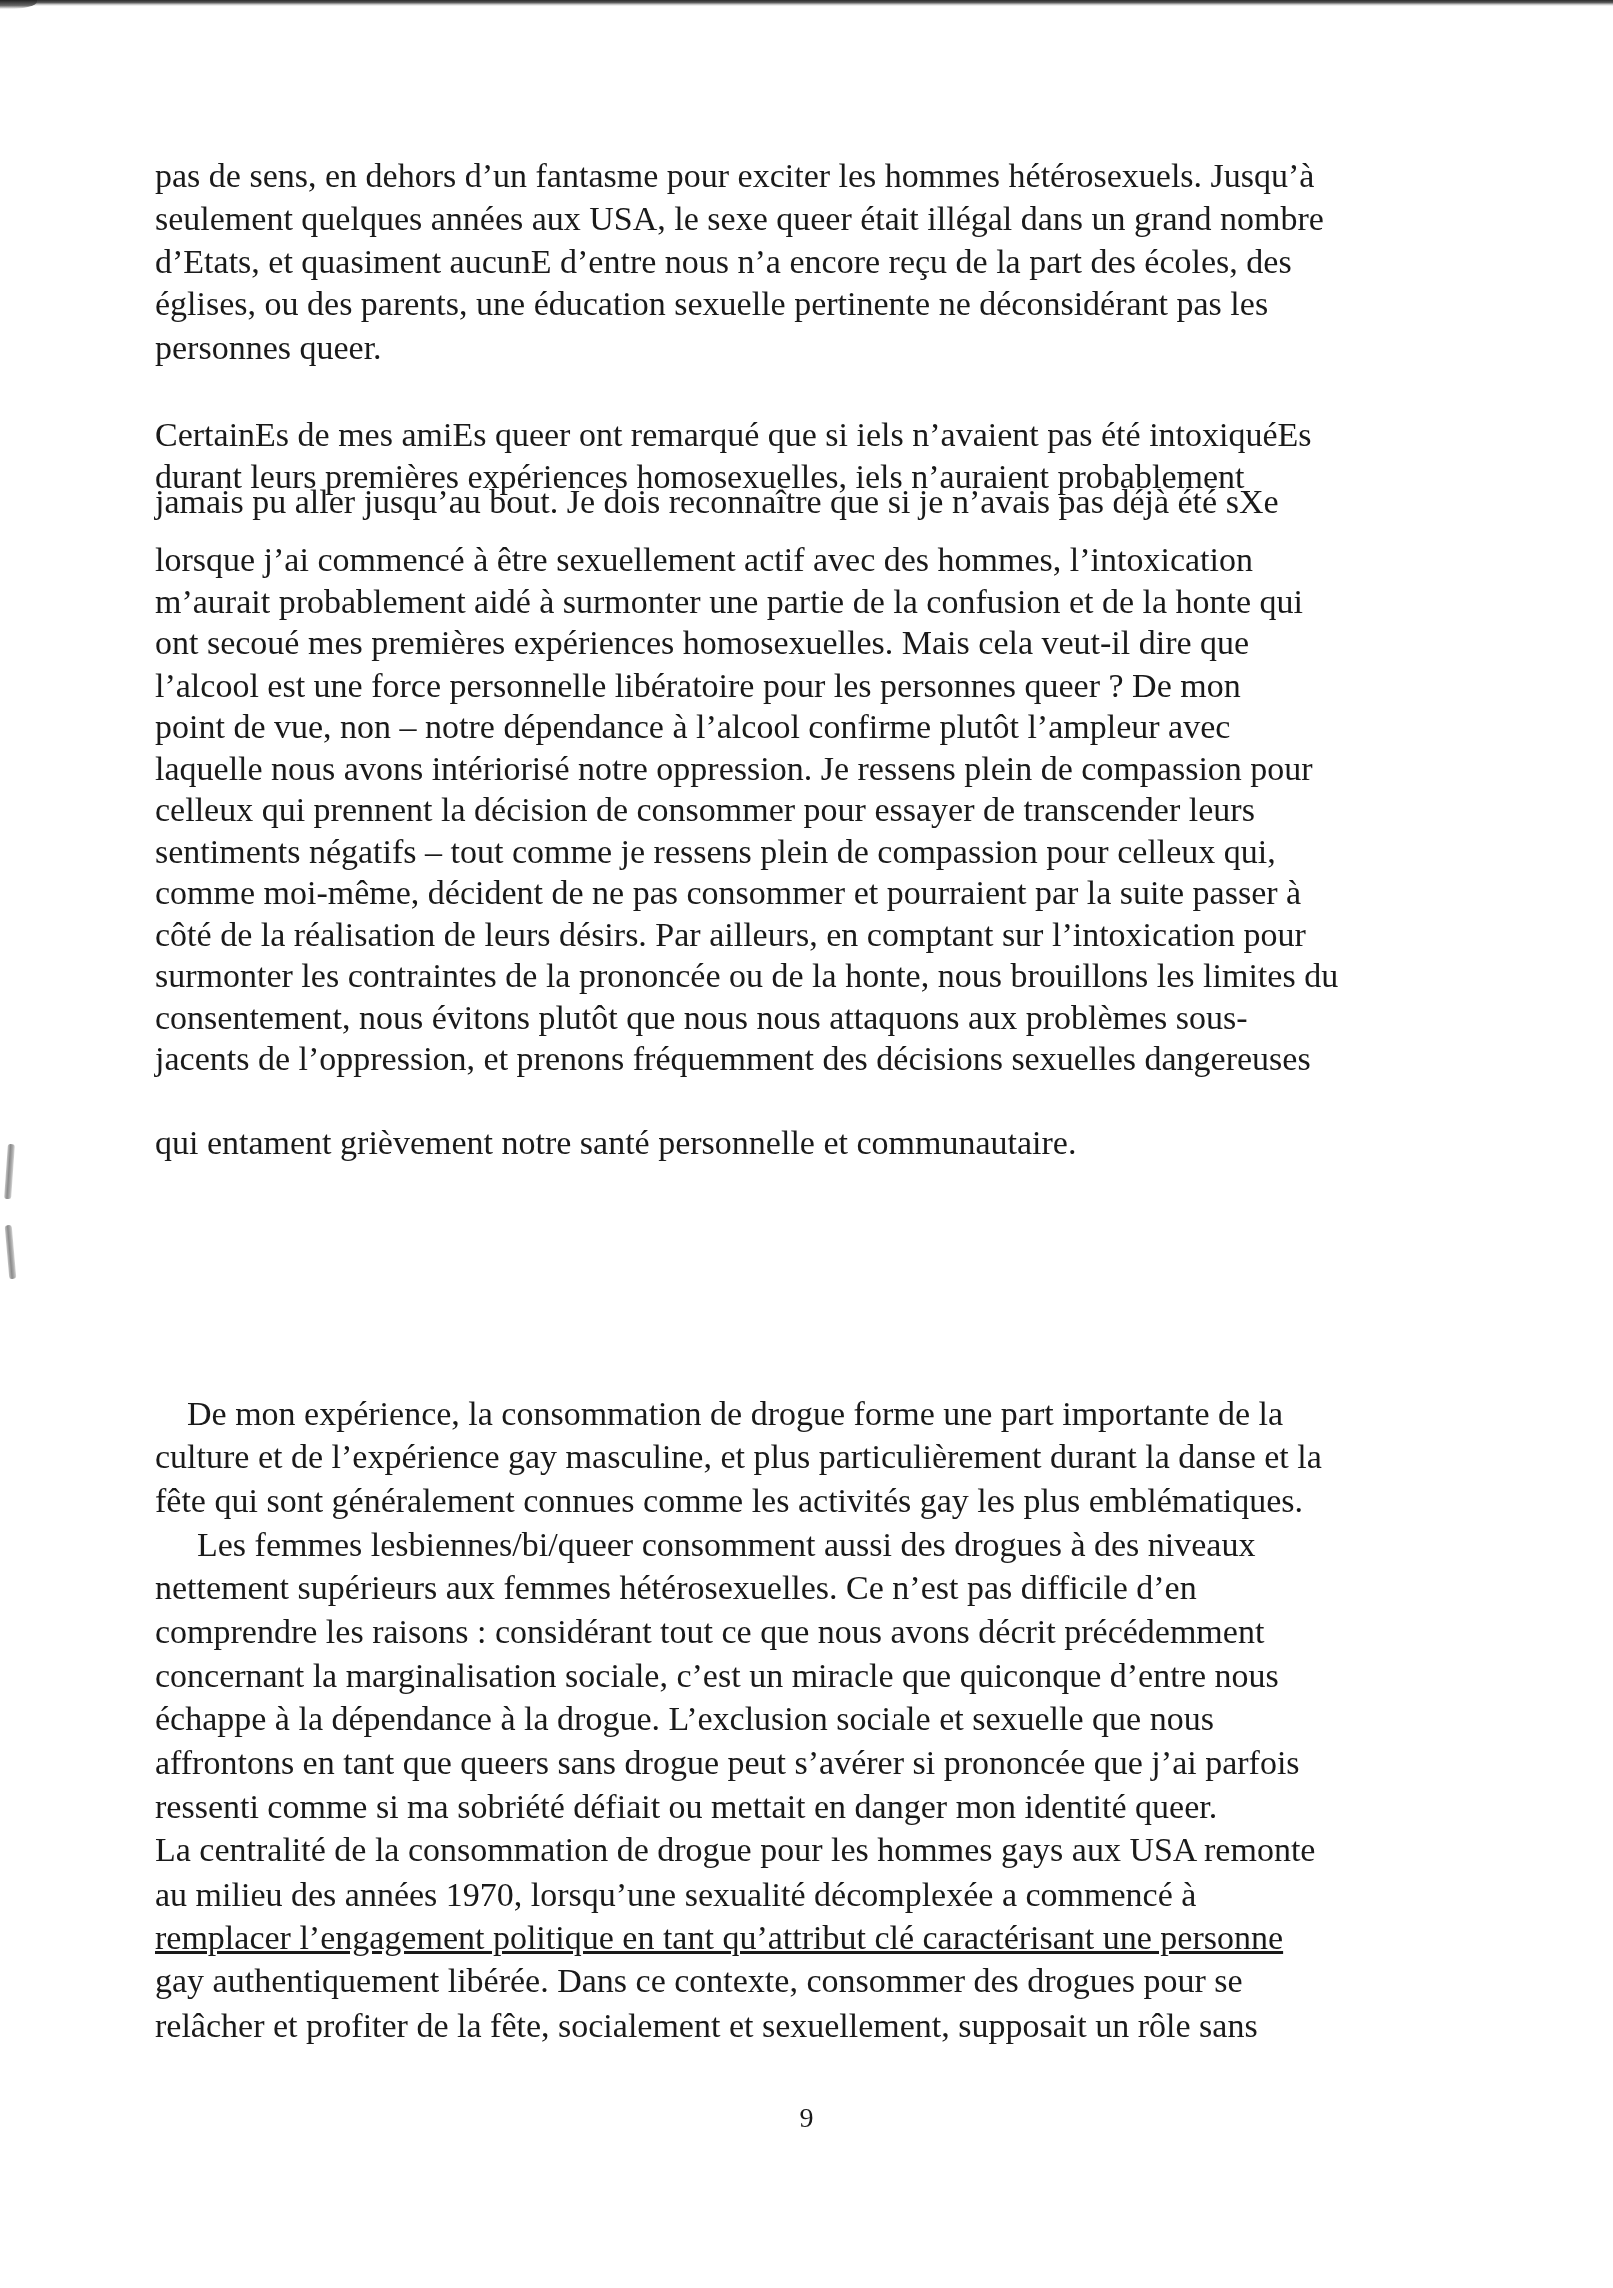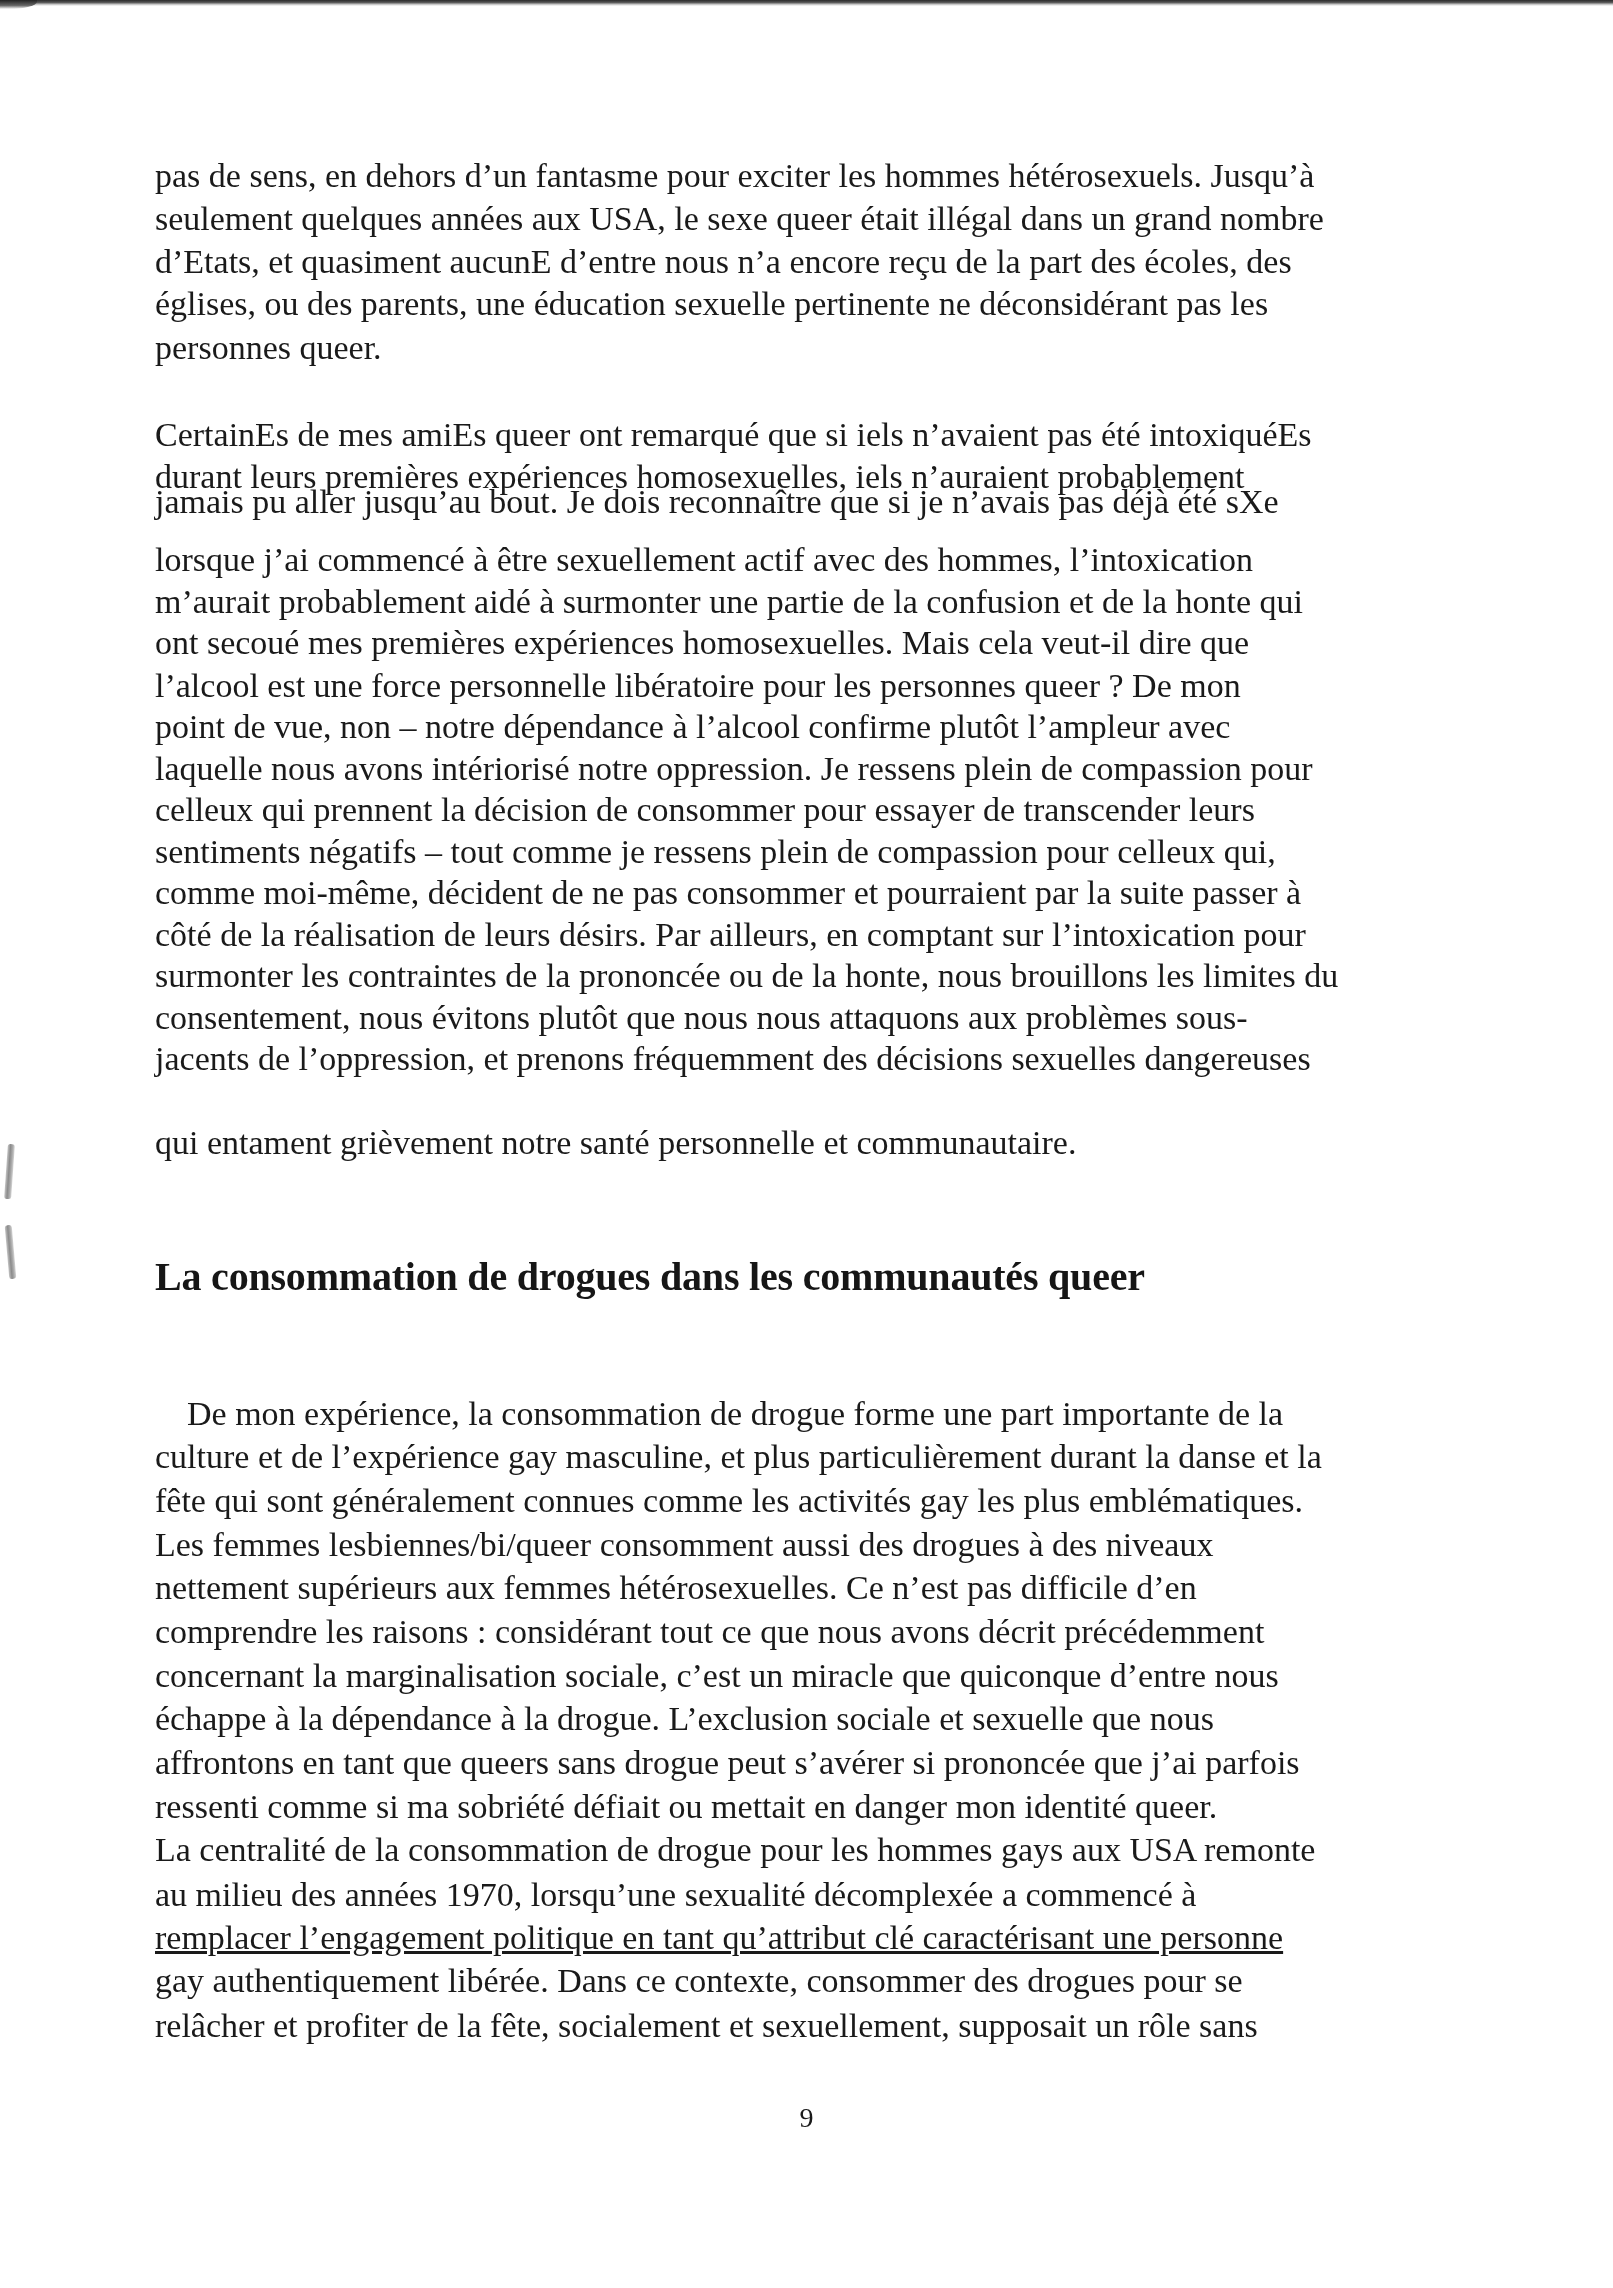--- a/index.html
+++ b/index.html
@@ -116,27 +116,26 @@
     <div class="line" style="top: 789px; text-align: left; text-align-last: left;"><span style="white-space: nowrap;">celleux qui prennent la décision de consommer pour essayer de transcender leurs</span></div>
     <div class="line" style="top: 831px; text-align: left; text-align-last: left;"><span style="white-space: nowrap;">sentiments négatifs – tout comme je ressens plein de compassion pour celleux qui,</span></div>
     <div class="line" style="top: 872px; text-align: left; text-align-last: left;"><span style="white-space: nowrap;">comme moi-même, décident de ne pas consommer et pourraient par la suite passer à</span></div>
     <div class="line" style="top: 914px; text-align: left; text-align-last: left;"><span style="white-space: nowrap;">côté de la réalisation de leurs désirs. Par ailleurs, en comptant sur l’intoxication pour</span></div>
     <div class="line" style="top: 955px; text-align: left; text-align-last: left;"><span style="white-space: nowrap;">surmonter les contraintes de la prononcée ou de la honte, nous brouillons les limites du</span></div>
     <div class="line" style="top: 997px; text-align: left; text-align-last: left;"><span style="white-space: nowrap;">consentement, nous évitons plutôt que nous nous attaquons aux problèmes sous-</span></div>
     <div class="line" style="top: 1038px; text-align: right; text-align-last: left;"><span style="white-space: nowrap;">jacents de l’oppression, et prenons fréquemment des décisions sexuelles dangereuses</span></div>
     <div class="line last" style="top:1122px"><span>qui entament grièvement notre santé personnelle et communautaire.</span></div>
   </div>
 
-  <div class="heading" style="top:1253px">La consommation de drogues dans les communautés queer</div>
 
   <div>
     <div class="line" style="top: 1393px; text-align: left; text-align-last: left;"><span style="white-space: nowrap; margin-left: 32px;">De mon expérience, la consommation de drogue forme une part importante de la</span></div>
     <div class="line" style="top: 1436px; text-align: left; text-align-last: left;"><span style="white-space: nowrap;">culture et de l’expérience gay masculine, et plus particulièrement durant la danse et la</span></div>
     <div class="line" style="top: 1480px; text-align: left; text-align-last: left;"><span style="white-space: nowrap;">fête qui sont généralement connues comme les activités gay les plus emblématiques.</span></div>
-    <div class="line" style="top: 1524px; text-align: center; text-align-last: left;"><span style="white-space: nowrap;">Les femmes lesbiennes/bi/queer consomment aussi des drogues à des niveaux</span></div>
+    <div class="line" style="top: 1524px; text-align: center; text-align-last: left; margin-left: 42px;"><span style="white-space: nowrap;">Les femmes lesbiennes/bi/queer consomment aussi des drogues à des niveaux</span></div>
     <div class="line" style="top: 1567px; text-align: left; text-align-last: left;"><span style="white-space: nowrap;">nettement supérieurs aux femmes hétérosexuelles. Ce n’est pas difficile d’en</span></div>
     <div class="line" style="top: 1611px; text-align: left; text-align-last: left;"><span style="white-space: nowrap;">comprendre les raisons : considérant tout ce que nous avons décrit précédemment</span></div>
     <div class="line" style="top: 1655px; text-align: left; text-align-last: left;"><span style="white-space: nowrap;">concernant la marginalisation sociale, c’est un miracle que quiconque d’entre nous</span></div>
     <div class="line" style="top: 1698px; text-align: left; text-align-last: left;"><span style="white-space: nowrap;">échappe à la dépendance à la drogue. L’exclusion sociale et sexuelle que nous</span></div>
     <div class="line" style="top: 1742px; text-align: left; text-align-last: left;"><span style="white-space: nowrap;">affrontons en tant que queers sans drogue peut s’avérer si prononcée que j’ai parfois</span></div>
     <div class="line last" style="top:1786px"><span>ressenti comme si ma sobriété défiait ou mettait en danger mon identité queer.</span></div>
   </div>
 
   <div>
     <div class="line" style="top: 1829px; text-align: left; text-align-last: left;"><span style="white-space: nowrap;">La centralité de la consommation de drogue pour les hommes gays aux USA remonte</span></div>

